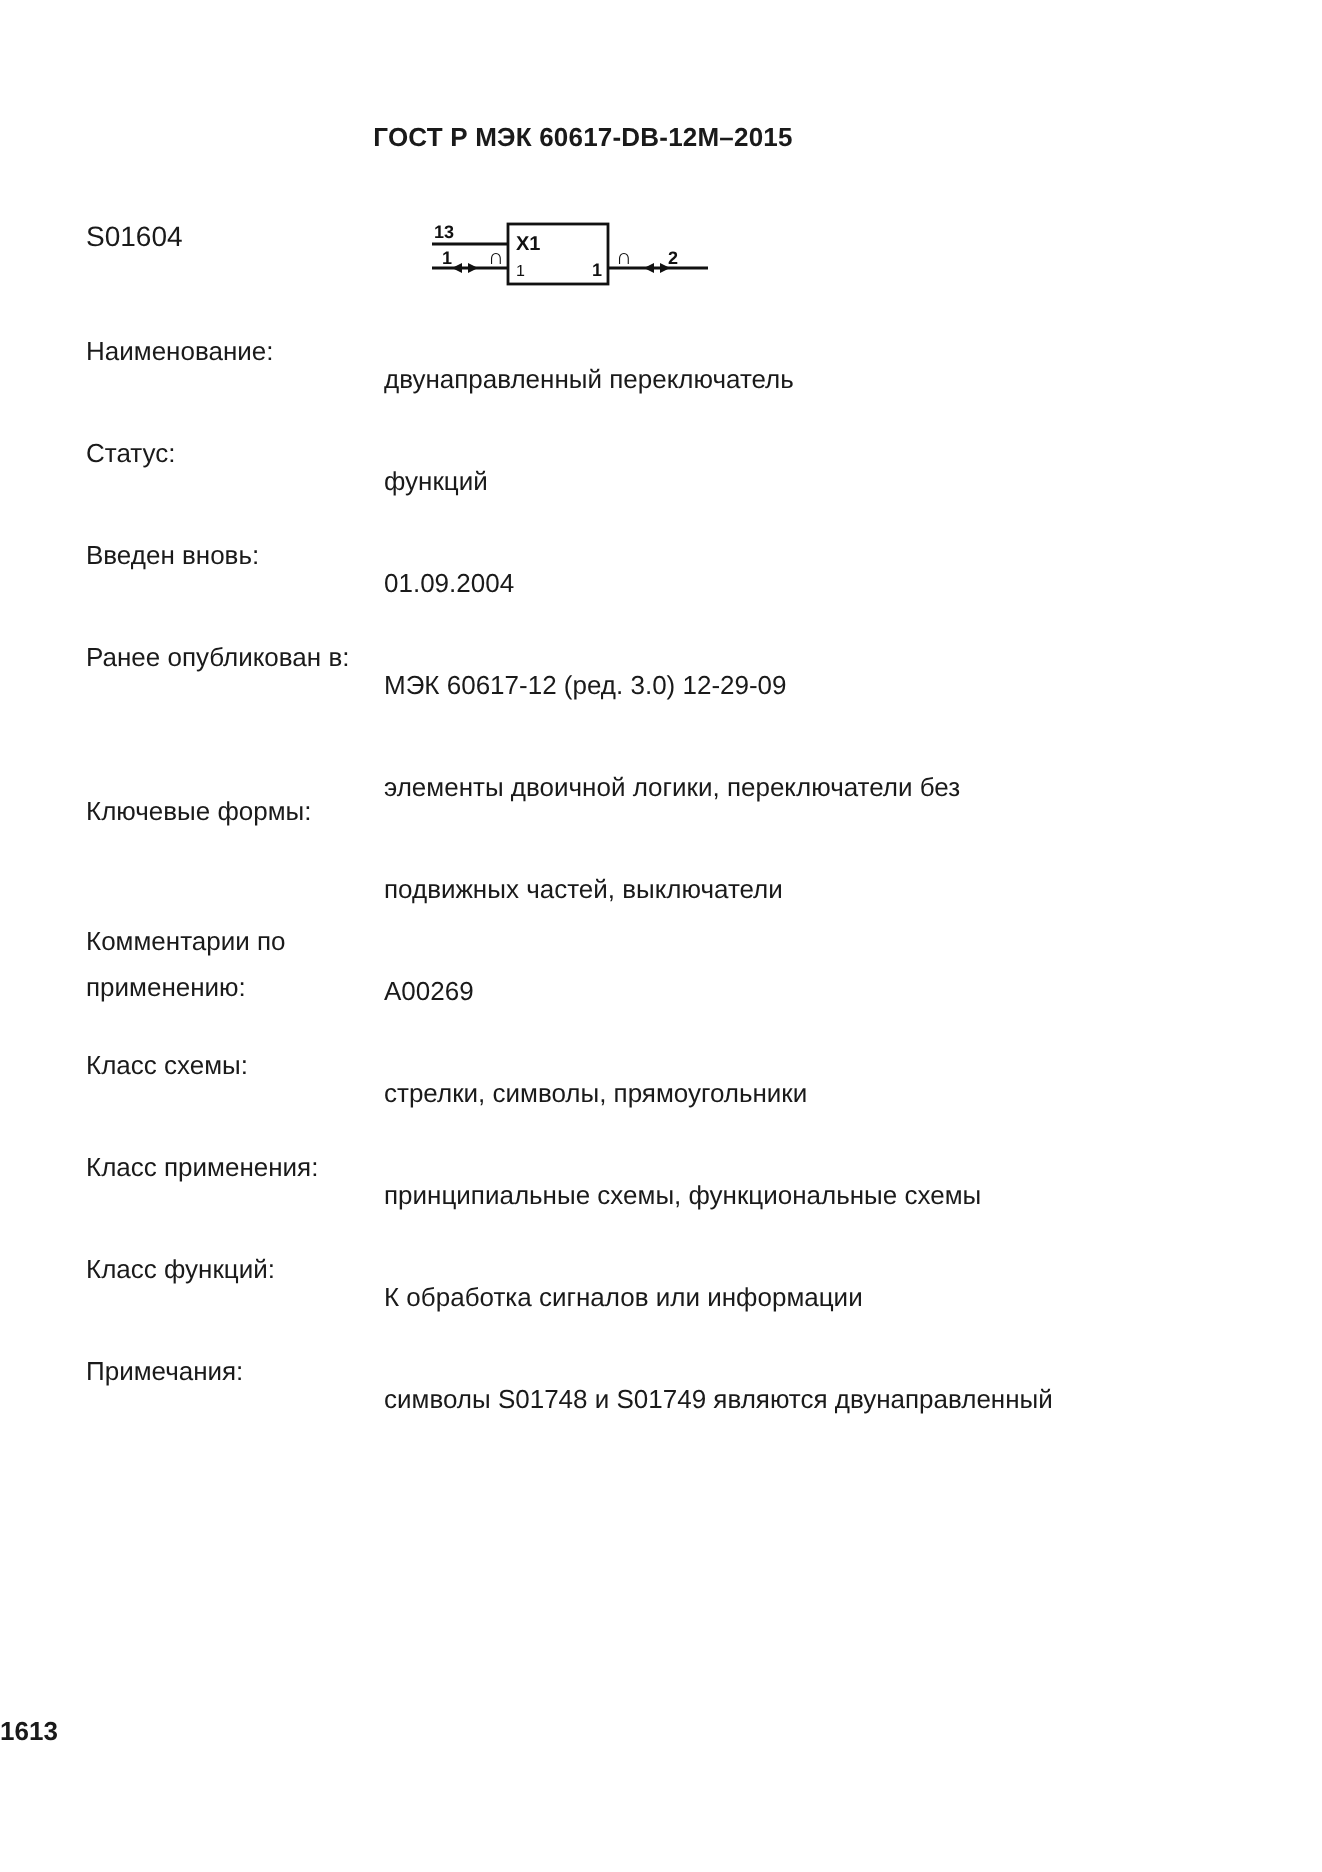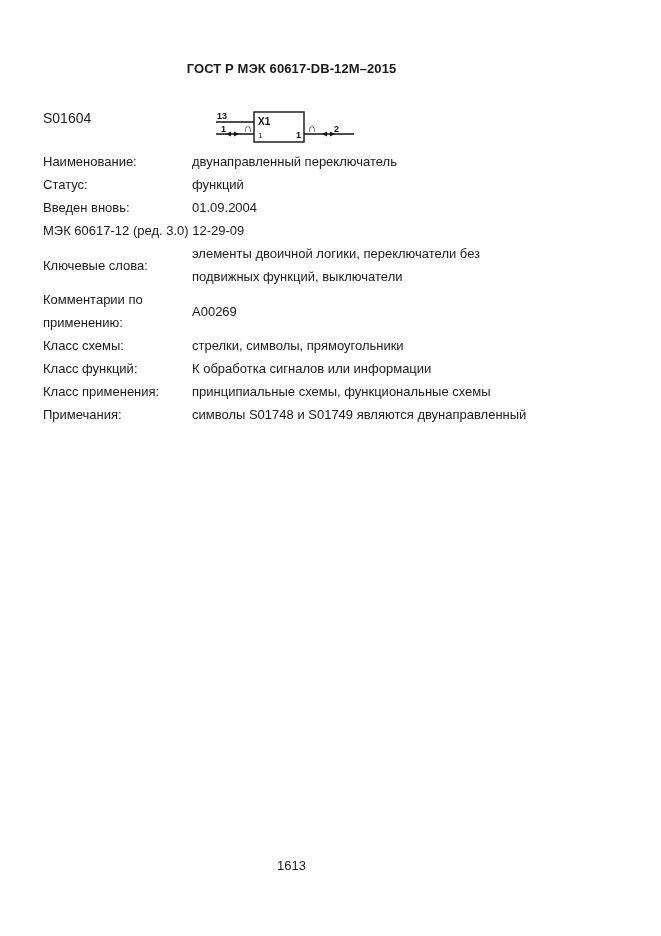--- a/index.html
+++ b/index.html
@@ -54,28 +54,30 @@
     }
     .field-label {
       width: 149px;
       flex: 0 0 149px;
     }
     .field-value {
       flex: 1 1 auto;
     }
     .field-value span {
       display: block;
+      margin-top: 28px;
     }
     .page-number {
       position: absolute;
       left: 0;
       width: 583px;
       top: 858px;
-      text-align: center;
+      text-align: left;
       font-size: 13px;
+      font-weight: bold;
     }
   </style>
 </head>
 <body>
 
 <div class="doc-header">ГОСТ Р МЭК 60617-DB-12M–2015</div>
 
 <div class="symbol-id">S01604</div>
 
 <div class="symbol-diagram">
@@ -119,56 +121,57 @@
         <span>функций</span>
       </div>
   </div>
   <div class="field-row">
     <div class="field-label">Введен вновь:</div>
     <div class="field-value">
         <span>01.09.2004</span>
       </div>
   </div>
   <div class="field-row">
+    <div class="field-label">Ранее опубликован в:</div>
     <div class="field-value">
         <span>МЭК 60617-12 (ред. 3.0) 12-29-09</span>
       </div>
   </div>
   <div class="field-row">
-    <div class="field-label">Ключевые слова:</div>
+    <div class="field-label">Ключевые формы:</div>
     <div class="field-value">
       <span>элементы двоичной логики, переключатели без</span>
-      <span>подвижных функций, выключатели</span>
+      <span>подвижных частей, выключатели</span>
     </div>
   </div>
   <div class="field-row">
     <div class="field-label">
       <span style="display:block">Комментарии по</span>
       <span style="display:block">применению:</span>
     </div>
     <div class="field-value">
         <span>A00269</span>
       </div>
   </div>
   <div class="field-row">
     <div class="field-label">Класс схемы:</div>
     <div class="field-value">
         <span>стрелки, символы, прямоугольники</span>
       </div>
   </div>
   <div class="field-row">
+    <div class="field-label">Класс применения:</div>
+    <div class="field-value">
+        <span>принципиальные схемы, функциональные схемы</span>
+      </div>
+  </div>
+  <div class="field-row">
     <div class="field-label">Класс функций:</div>
     <div class="field-value">
         <span>К обработка сигналов или информации</span>
-      </div>
-  </div>
-  <div class="field-row">
-    <div class="field-label">Класс применения:</div>
-    <div class="field-value">
-        <span>принципиальные схемы, функциональные схемы</span>
       </div>
   </div>
   <div class="field-row">
     <div class="field-label">Примечания:</div>
     <div class="field-value">
       <span>символы S01748 и S01749 являются двунаправленный</span>
     </div>
   </div>
 </div>
 

